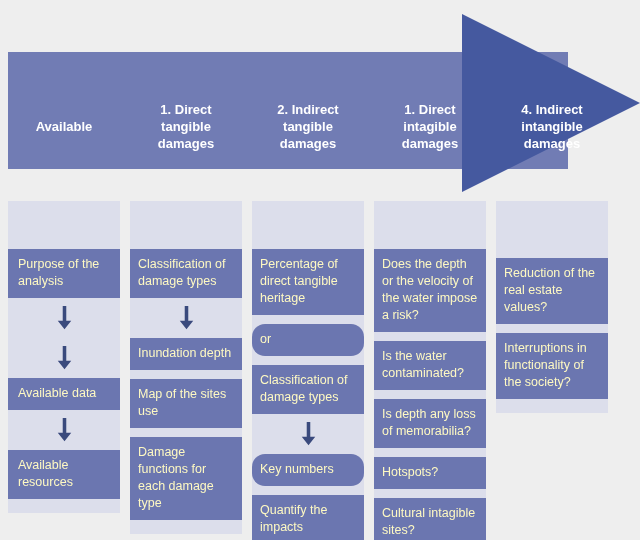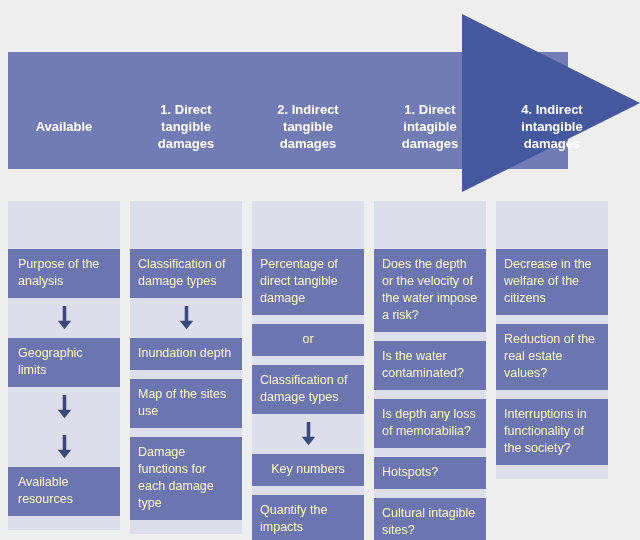--- a/index.html
+++ b/index.html
@@ -96,21 +96,21 @@
 
   .cell {
     background: #6b76b0;
     color: #fef9c3;
     font-size: 12.5px;
     line-height: 17px;
     padding: 7px 8px 8px 8px;
     box-sizing: border-box;
     margin: 0 0 0 0;
   }
-  .cell.center { text-align: center; }
+  .cell.center { text-align: left; border-radius: 13px; }
   .spacer { height: 9px; }
 
   .arrow-cell {
     height: 40px;
     display: flex;
     align-items: center;
     justify-content: center;
   }
   .arrow-glyph {
     display: block;
@@ -141,26 +141,26 @@
           </div>
         </div>
         <div class="col-body">
           <div class="col-body-pad-top"></div>
           <div class="cell">Purpose of the analysis</div>
           <div class="arrow-cell">
             <svg viewBox="0 0 24 34" width="17" height="26" class="arrow-glyph">
               <path d="M9.5 0 H14.5 V21 H21.5 L12 33 L2.5 21 H9.5 Z" fill="#3a4a7d"></path>
             </svg>
           </div>
-          <div class="cell">Geographic limits</div>
-          <div class="arrow-cell">
-            <svg viewBox="0 0 24 34" width="17" height="26" class="arrow-glyph">
-              <path d="M9.5 0 H14.5 V21 H21.5 L12 33 L2.5 21 H9.5 Z" fill="#3a4a7d"></path>
-            </svg>
-          </div>
+          <div class="arrow-cell">
+            <svg viewBox="0 0 24 34" width="17" height="26" class="arrow-glyph">
+              <path d="M9.5 0 H14.5 V21 H21.5 L12 33 L2.5 21 H9.5 Z" fill="#3a4a7d"></path>
+            </svg>
+          </div>
+          <div class="cell">Available data</div>
           <div class="arrow-cell">
             <svg viewBox="0 0 24 34" width="17" height="26" class="arrow-glyph">
               <path d="M9.5 0 H14.5 V21 H21.5 L12 33 L2.5 21 H9.5 Z" fill="#3a4a7d"></path>
             </svg>
           </div>
           <div class="cell">Available resources</div>
           <div class="col-body-pad-bot"></div>
         </div>
       </div>
       <div class="column col-2">
@@ -190,21 +190,21 @@
       <div class="column col-3">
         <div class="col-header">
           <div class="col-header-text">
             <div>2. Indirect</div>
             <div>tangible</div>
             <div>damages</div>
           </div>
         </div>
         <div class="col-body">
           <div class="col-body-pad-top"></div>
-          <div class="cell">Percentage of direct tangible damage</div>
+          <div class="cell">Percentage of direct tangible heritage</div>
           <div class="spacer"></div>
           <div class="cell center">or</div>
           <div class="spacer"></div>
           <div class="cell">Classification of damage types</div>
           <div class="arrow-cell">
             <svg viewBox="0 0 24 34" width="17" height="26" class="arrow-glyph">
               <path d="M9.5 0 H14.5 V21 H21.5 L12 33 L2.5 21 H9.5 Z" fill="#3a4a7d"></path>
             </svg>
           </div>
           <div class="cell center">Key numbers</div>
@@ -239,21 +239,20 @@
       <div class="column col-5">
         <div class="col-header">
           <div class="col-header-text">
             <div>4. Indirect</div>
             <div>intangible</div>
             <div>damages</div>
           </div>
         </div>
         <div class="col-body">
           <div class="col-body-pad-top"></div>
-          <div class="cell">Decrease in the welfare of the citizens</div>
           <div class="spacer"></div>
           <div class="cell">Reduction of the real estate values?</div>
           <div class="spacer"></div>
           <div class="cell">Interruptions in functionality of the society?</div>
           <div class="col-body-pad-bot"></div>
         </div>
       </div>
     </div>
 </div>
 

